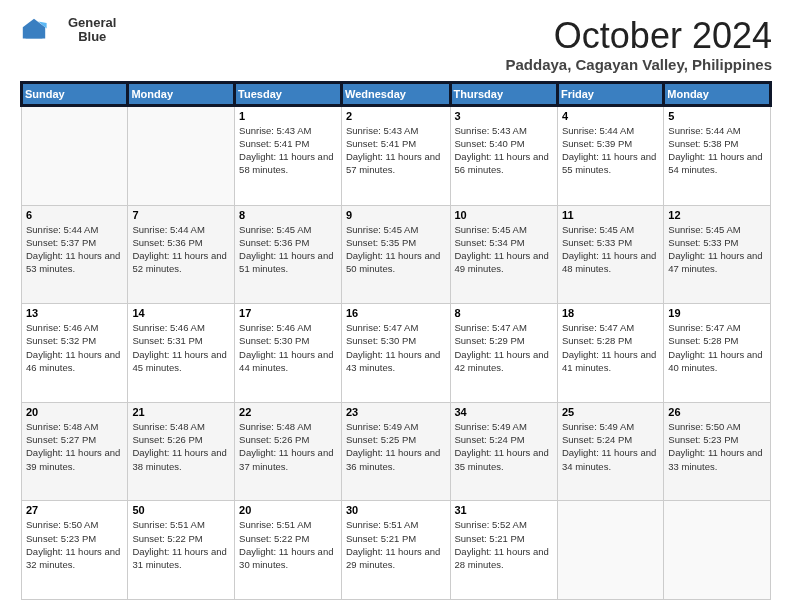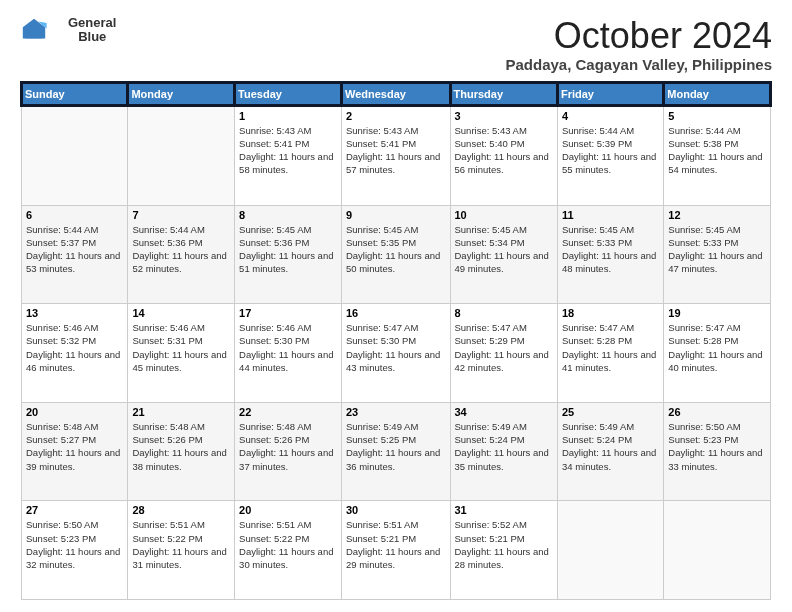--- a/index.html
+++ b/index.html
@@ -247,21 +247,21 @@
             <span class="day-num">26</span>
             <div class="day-info">Sunrise: 5:50 AM<br>Sunset: 5:23 PM<br>Daylight: 11 hours and 33 minutes.</div>
           </td>
         </tr>
         <tr>
           <td>
             <span class="day-num">27</span>
             <div class="day-info">Sunrise: 5:50 AM<br>Sunset: 5:23 PM<br>Daylight: 11 hours and 32 minutes.</div>
           </td>
           <td>
-            <span class="day-num">28</span>
+            <span class="day-num">50</span>
             <div class="day-info">Sunrise: 5:51 AM<br>Sunset: 5:22 PM<br>Daylight: 11 hours and 31 minutes.</div>
           </td>
           <td>
             <span class="day-num">20</span>
             <div class="day-info">Sunrise: 5:51 AM<br>Sunset: 5:22 PM<br>Daylight: 11 hours and 30 minutes.</div>
           </td>
           <td>
             <span class="day-num">30</span>
             <div class="day-info">Sunrise: 5:51 AM<br>Sunset: 5:21 PM<br>Daylight: 11 hours and 29 minutes.</div>
           </td>

